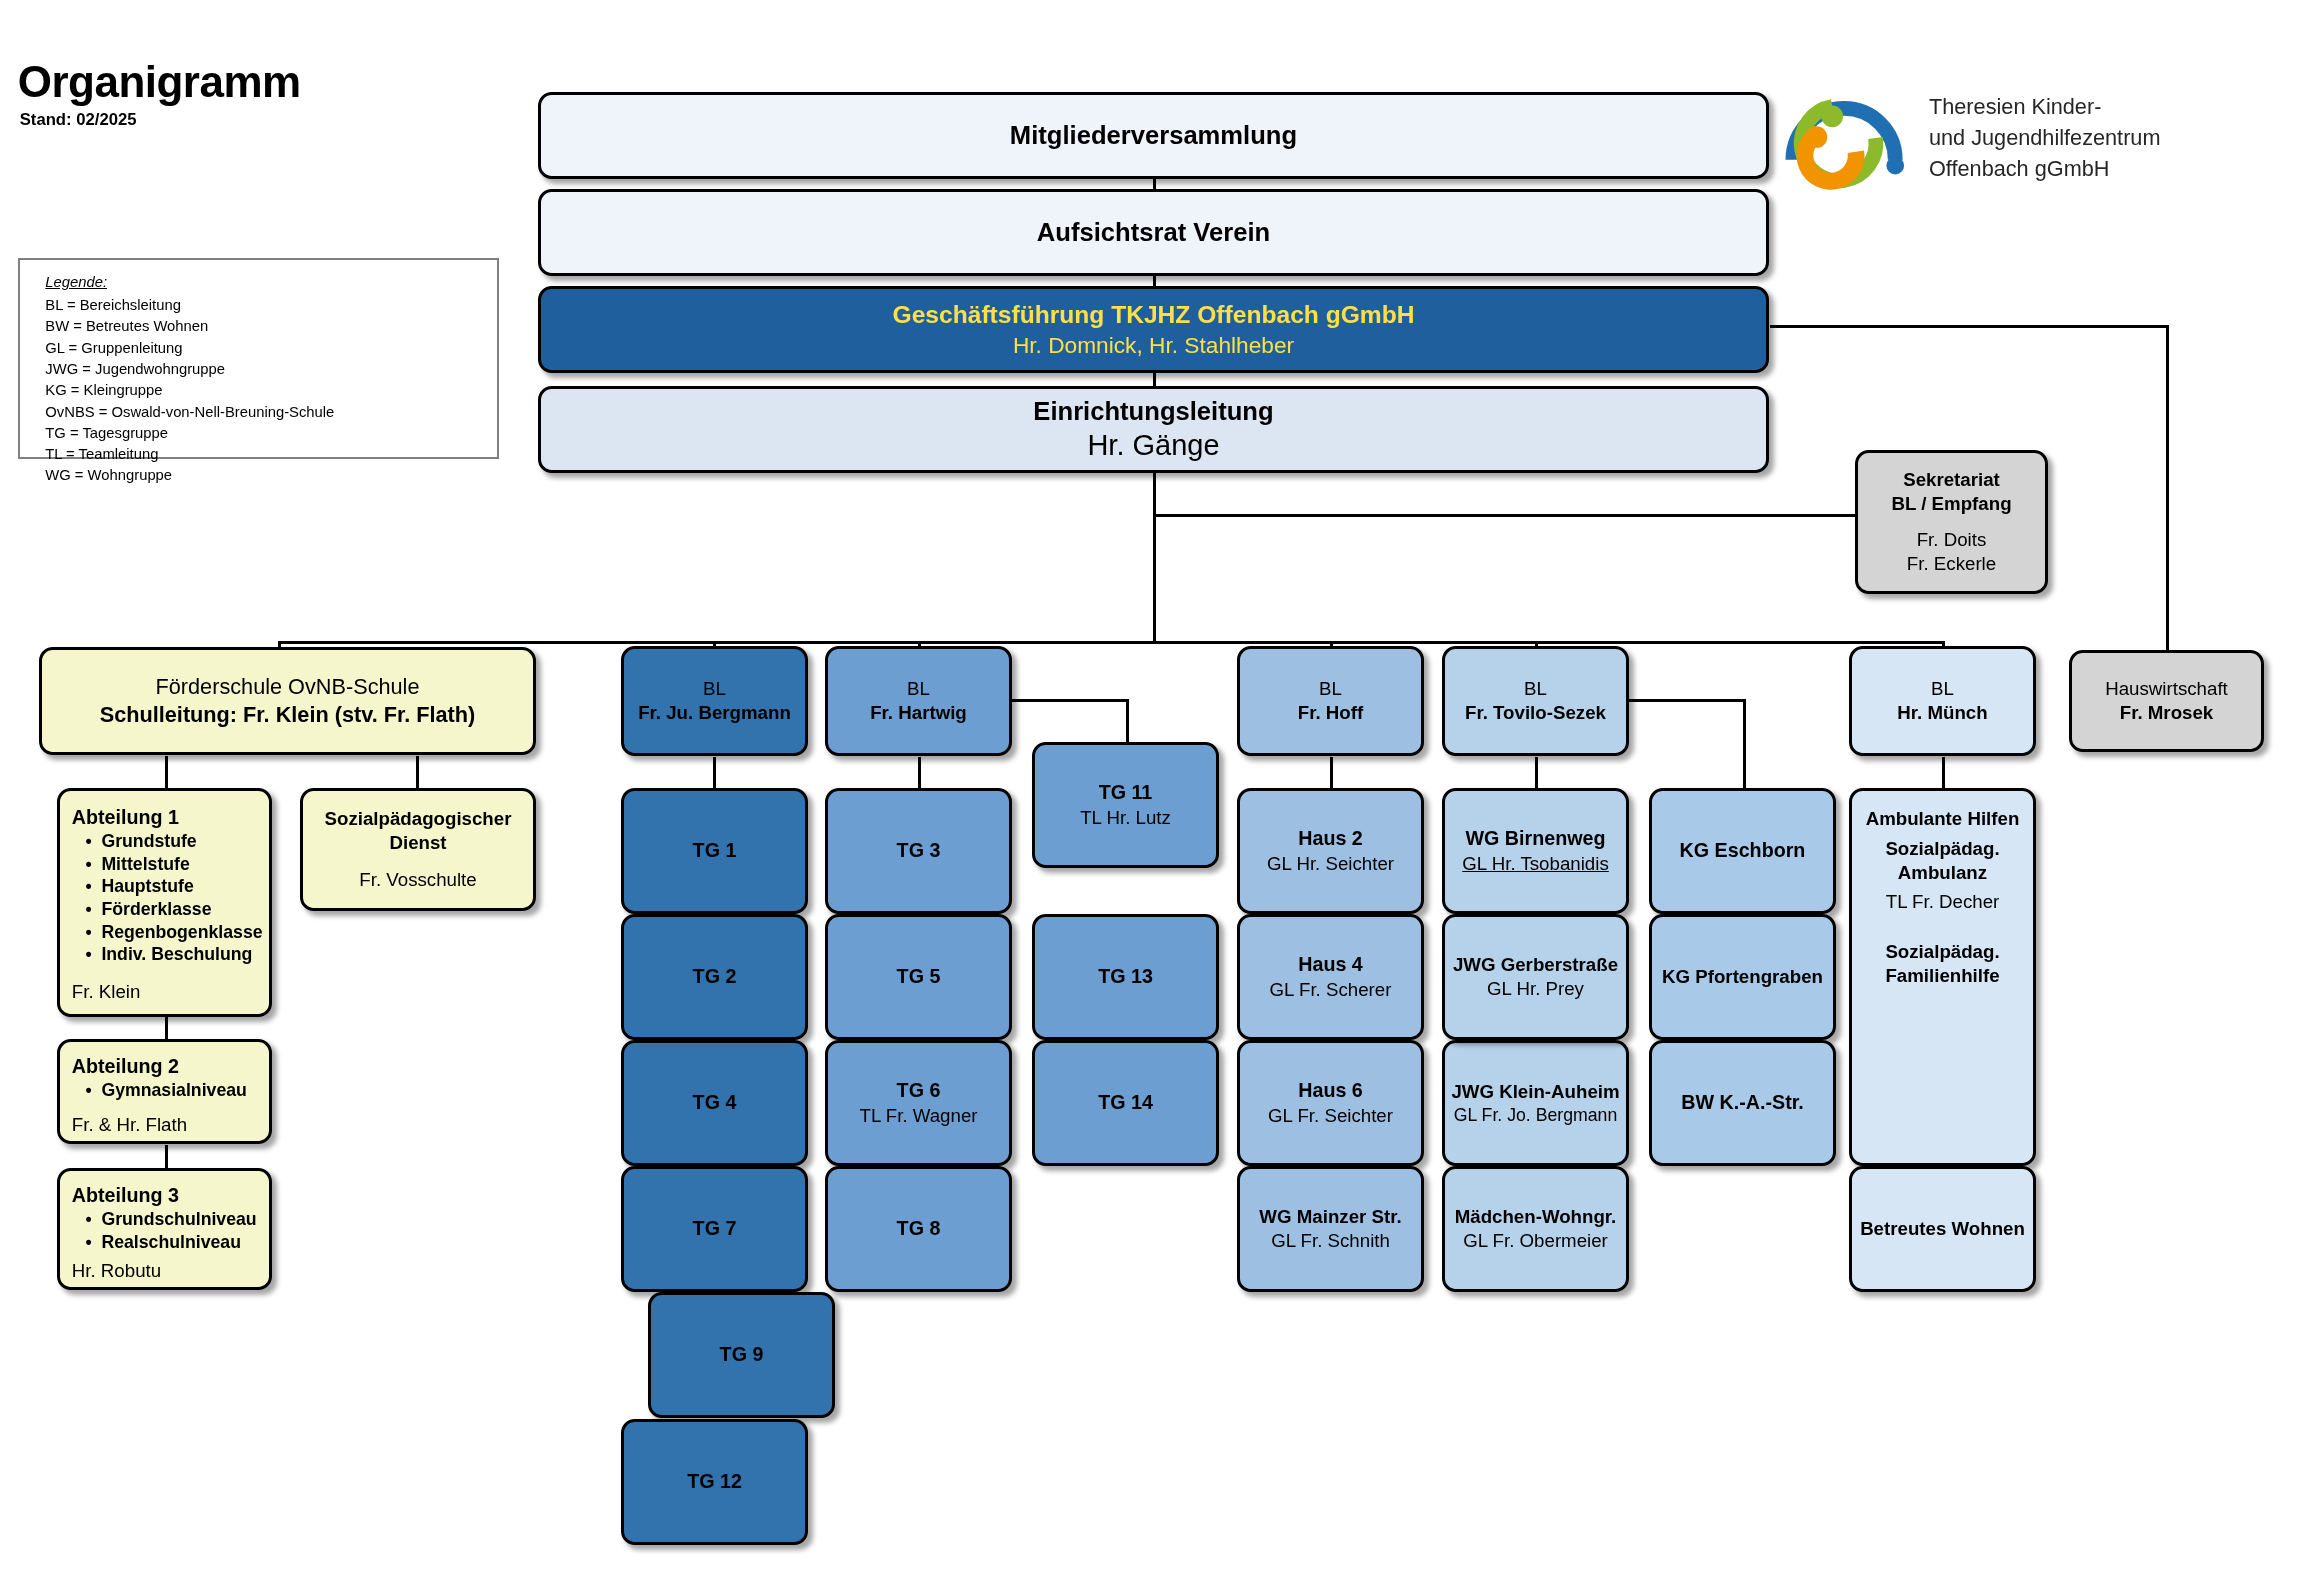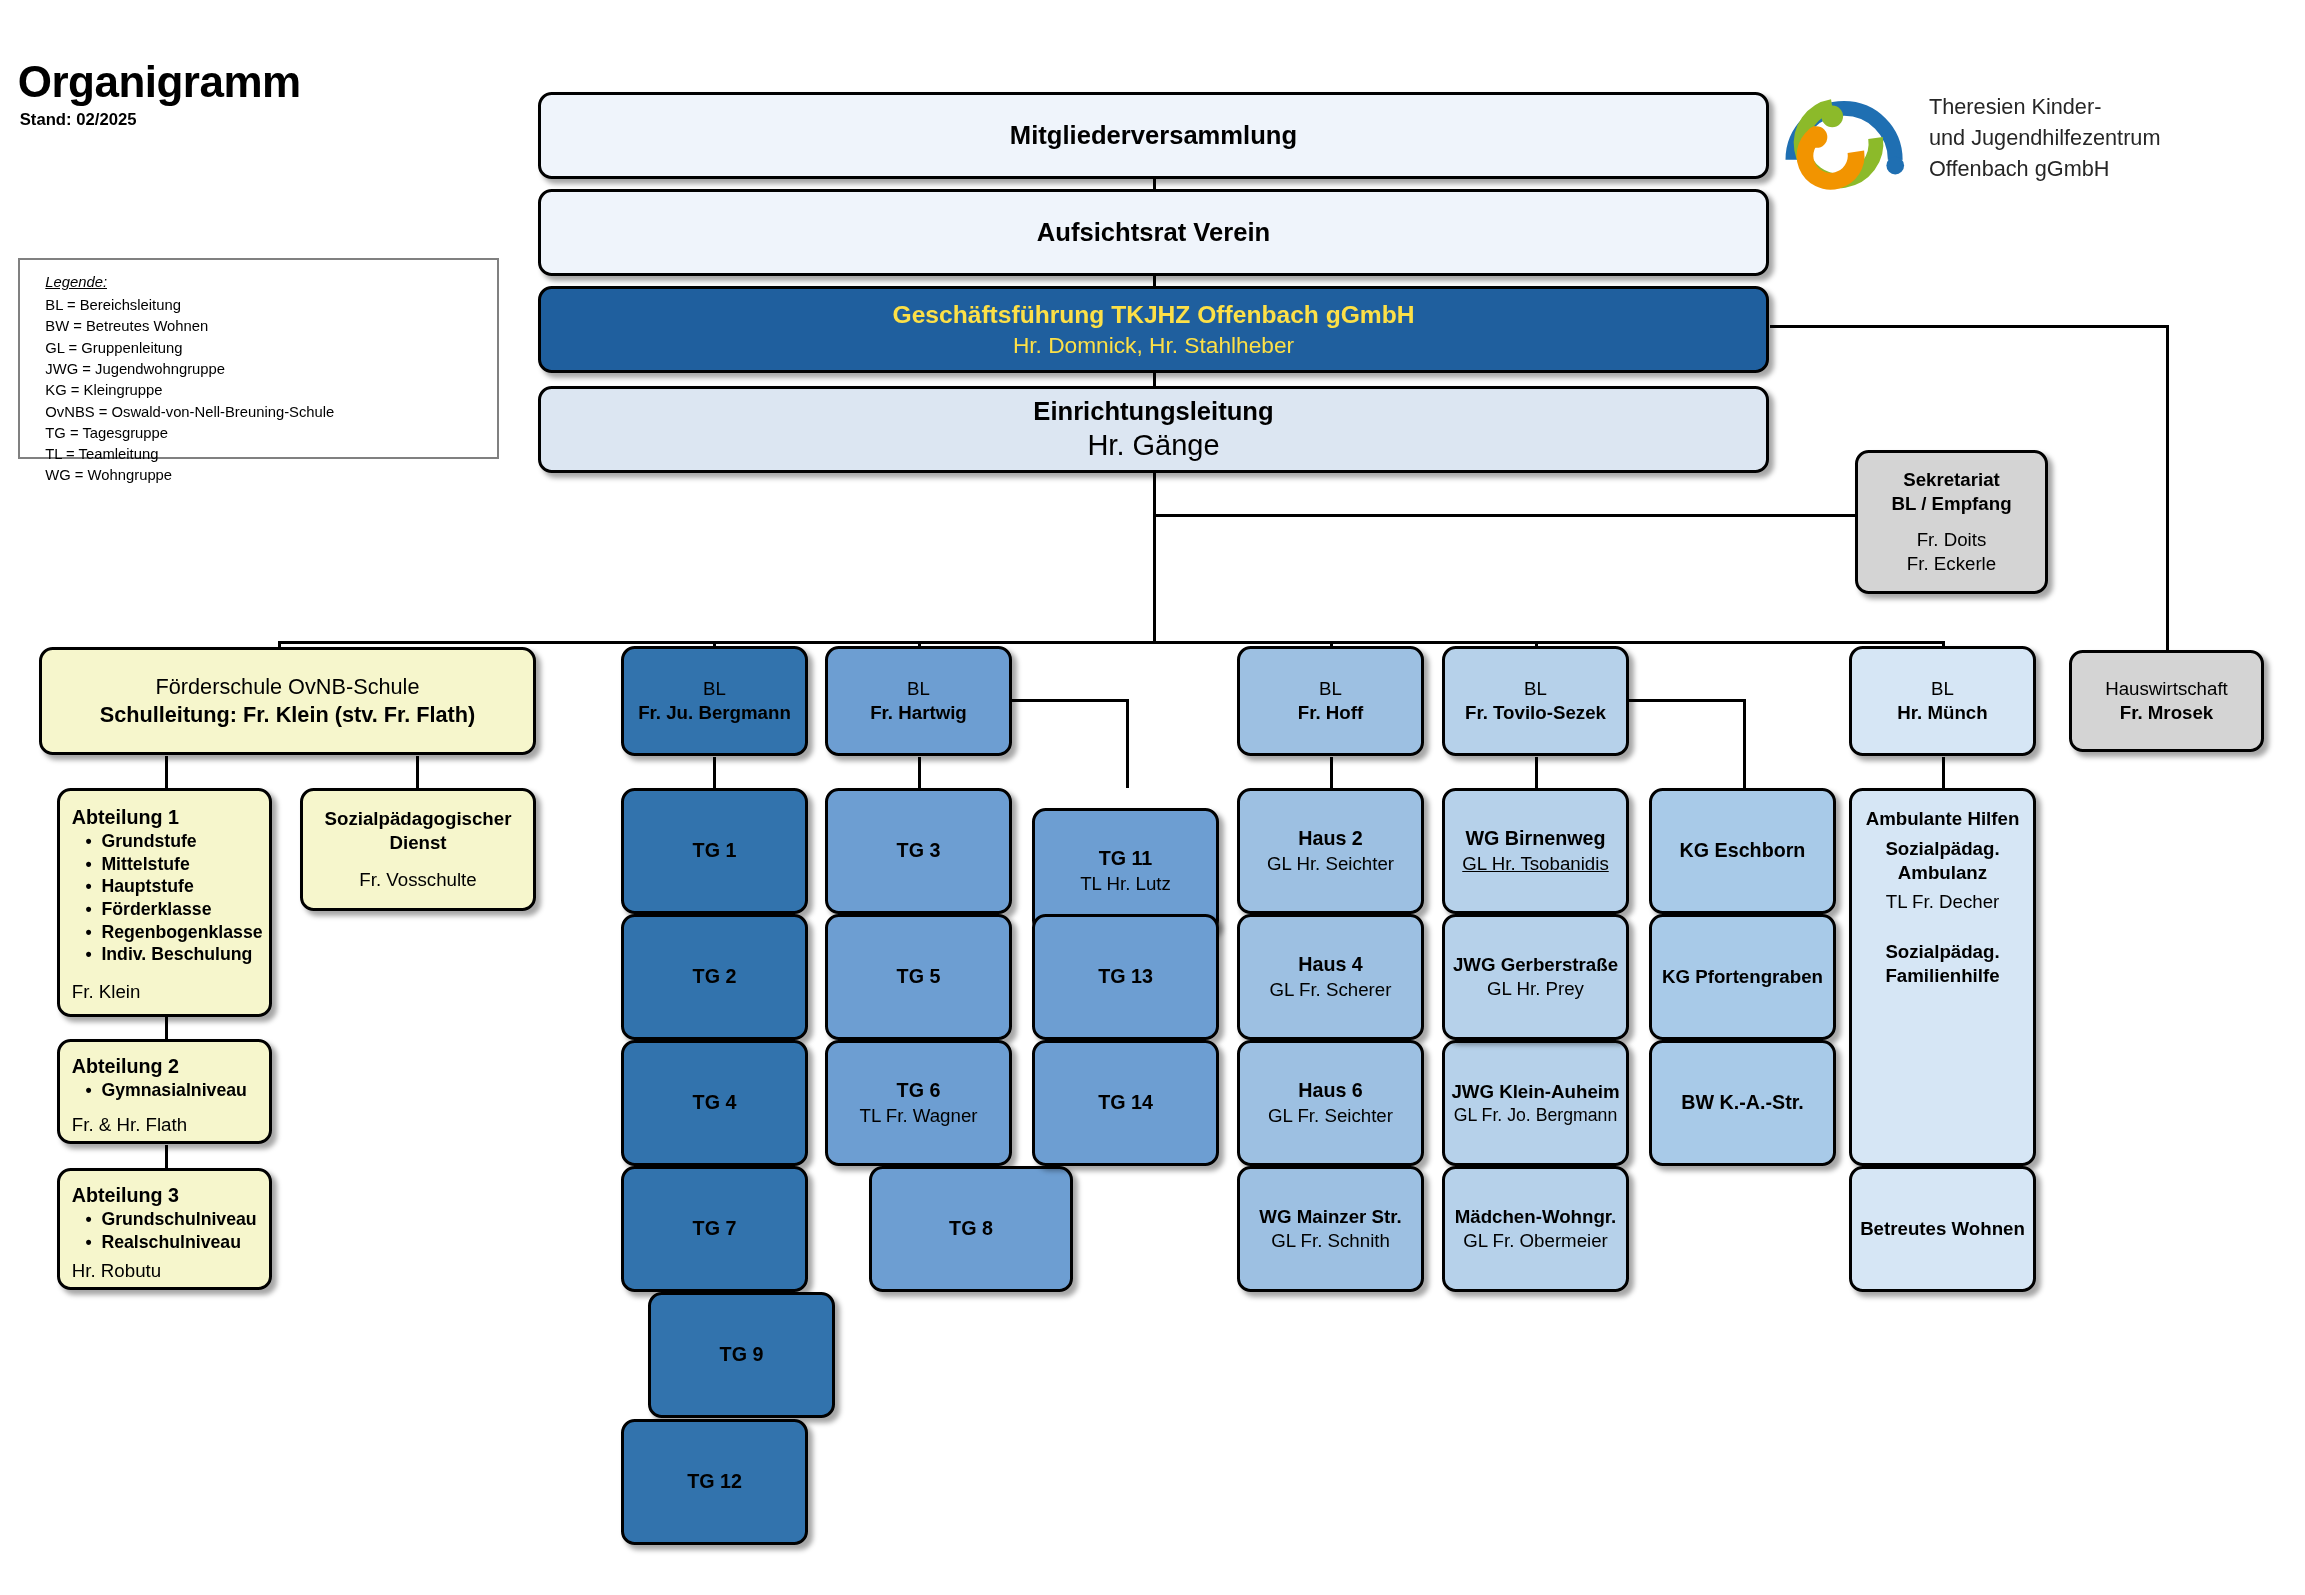--- a/index.html
+++ b/index.html
@@ -268,25 +268,25 @@
   <div class="node c-b2" style="left:825px;top:788px;width:187px;height:126px;font-size:19.7px;">
     <div class="ttl">TG 3</div>
   </div>
   <div class="node c-b2" style="left:825px;top:914px;width:187px;height:126px;font-size:19.7px;">
     <div class="ttl">TG 5</div>
   </div>
   <div class="node c-b2" style="left:825px;top:1040px;width:187px;height:126px;font-size:19.7px;">
     <div class="ttl">TG 6</div>
     <div class="sub" style="font-size:18.7px;">TL Fr. Wagner</div>
   </div>
-  <div class="node c-b2" style="left:825px;top:1166px;width:204px;height:126px;font-size:19.7px;margin-left:44px;">
+  <div class="node c-b2" style="left:825px;top:1166px;width:187px;height:126px;font-size:19.7px;">
     <div class="ttl">TG 8</div>
   </div>
 
-  <div class="node c-b2" style="left:1032px;top:808px;width:187px;height:126px;font-size:19.7px;">
+  <div class="node c-b2" style="left:1032px;top:742px;width:187px;height:126px;font-size:19.7px;">
     <div class="ttl">TG 11</div>
     <div class="sub" style="font-size:18.7px;">TL Hr. Lutz</div>
   </div>
   <div class="node c-b2" style="left:1032px;top:914px;width:187px;height:126px;font-size:19.7px;">
     <div class="ttl">TG 13</div>
   </div>
   <div class="node c-b2" style="left:1032px;top:1040px;width:187px;height:126px;font-size:19.7px;">
     <div class="ttl">TG 14</div>
   </div>
 

